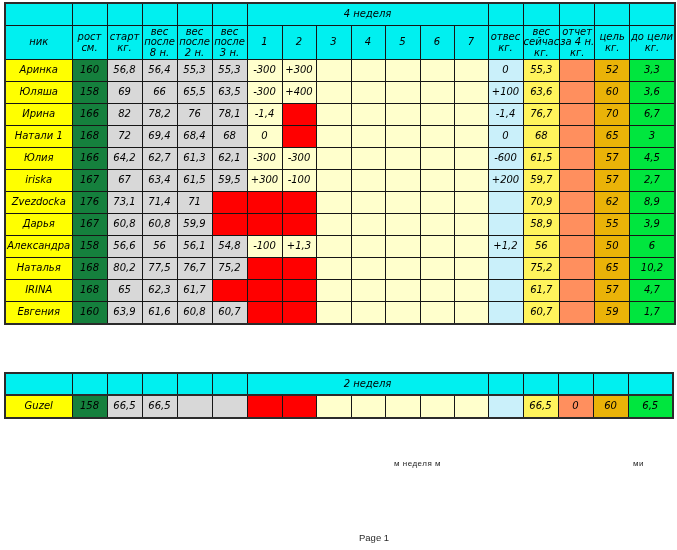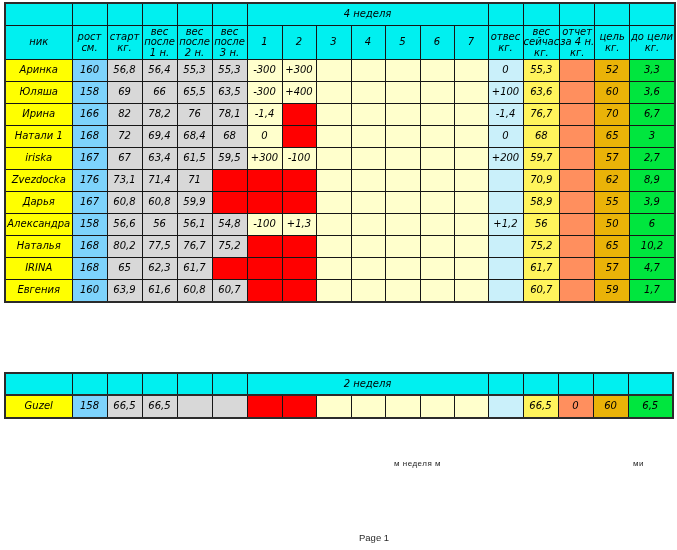--- a/index.html
+++ b/index.html
@@ -7,21 +7,21 @@
         font-family:"DejaVu Sans",sans-serif;}
   table.sheet{position:absolute;left:4px;border-collapse:collapse;table-layout:fixed;
               border:2px solid #2b2b2b;}
   table.sheet td{border:1px solid #161616;padding:0;text-align:center;vertical-align:middle;
      font-family:"DejaVu Sans",sans-serif;font-style:italic;font-size:10px;font-weight:400;
      color:#000;height:21px;overflow:hidden;line-height:1.05;}
   #main-table tbody tr:nth-child(2) td{height:33px;}
   td.f-h{font-weight:700;font-size:8.5px;line-height:1.25;}
   td.f-n{font-weight:700;font-size:9.5px;}
   td.f-b{font-weight:700;}
-  .c-cy{background:#00F0F0}.c-ye{background:#FFFF00}.c-pe{background:#7dd3fc}
+  .c-cy{background:#00F0F0}.c-ye{background:#FFFF00}.c-pe{background:#15803d}
   .c-gr{background:#D8D8D8}.c-cr{background:#FFFFCC}.c-rd{background:#FF0000}
   .c-bl{background:#CAF0FA}.c-ys{background:#FFF45C}.c-or{background:#FF8F5E}
   .c-mg{background:#eab308}.c-gn{background:#00E63E}
   .footnote{position:absolute;font-family:"Liberation Sans",sans-serif;font-style:normal;
      font-size:8px;color:#1c1c1c;letter-spacing:0.5px;white-space:nowrap;}
   #page-num{position:absolute;font-family:"Liberation Sans",sans-serif;font-size:9.5px;color:#2a2a2a;}
 </style>
 </head>
 <body>
 
@@ -59,21 +59,21 @@
           <td class="c-cy"></td>
           <td class="c-cy"></td>
           <td class="c-cy"></td>
           <td class="c-cy"></td>
           <td class="c-cy"></td>
         </tr>
         <tr>
           <td class="c-cy f-h">ник</td>
           <td class="c-cy f-h">рост см.</td>
           <td class="c-cy f-h">старт кг.</td>
-          <td class="c-cy f-h">вес после 1 н.</td>
+          <td class="c-cy f-h">вес после 8 н.</td>
           <td class="c-cy f-h">вес после 2 н.</td>
           <td class="c-cy f-h">вес после 3 н.</td>
           <td class="c-cy f-n">1</td>
           <td class="c-cy f-n">2</td>
           <td class="c-cy f-n">3</td>
           <td class="c-cy f-n">4</td>
           <td class="c-cy f-n">5</td>
           <td class="c-cy f-n">6</td>
           <td class="c-cy f-n">7</td>
           <td class="c-cy f-h">отвес кг.</td>
@@ -156,20 +156,40 @@
           <td class="c-cr"></td>
           <td class="c-cr"></td>
           <td class="c-cr"></td>
           <td class="c-bl">0</td>
           <td class="c-ys">68</td>
           <td class="c-or"></td>
           <td class="c-mg">65</td>
           <td class="c-gn">3</td>
         </tr>
         <tr>
+          <td class="c-ye f-n">Юлия</td>
+          <td class="c-pe">166</td>
+          <td class="c-gr">64,2</td>
+          <td class="c-gr">62,7</td>
+          <td class="c-gr">61,3</td>
+          <td class="c-gr">62,1</td>
+          <td class="c-cr">-300</td>
+          <td class="c-cr">-300</td>
+          <td class="c-cr"></td>
+          <td class="c-cr"></td>
+          <td class="c-cr"></td>
+          <td class="c-cr"></td>
+          <td class="c-cr"></td>
+          <td class="c-bl">-600</td>
+          <td class="c-ys">61,5</td>
+          <td class="c-or"></td>
+          <td class="c-mg">57</td>
+          <td class="c-gn">4,5</td>
+        </tr>
+        <tr>
           <td class="c-ye f-n">iriska</td>
           <td class="c-pe">167</td>
           <td class="c-gr">67</td>
           <td class="c-gr">63,4</td>
           <td class="c-gr">61,5</td>
           <td class="c-gr">59,5</td>
           <td class="c-cr">+300</td>
           <td class="c-cr">-100</td>
           <td class="c-cr"></td>
           <td class="c-cr"></td>

